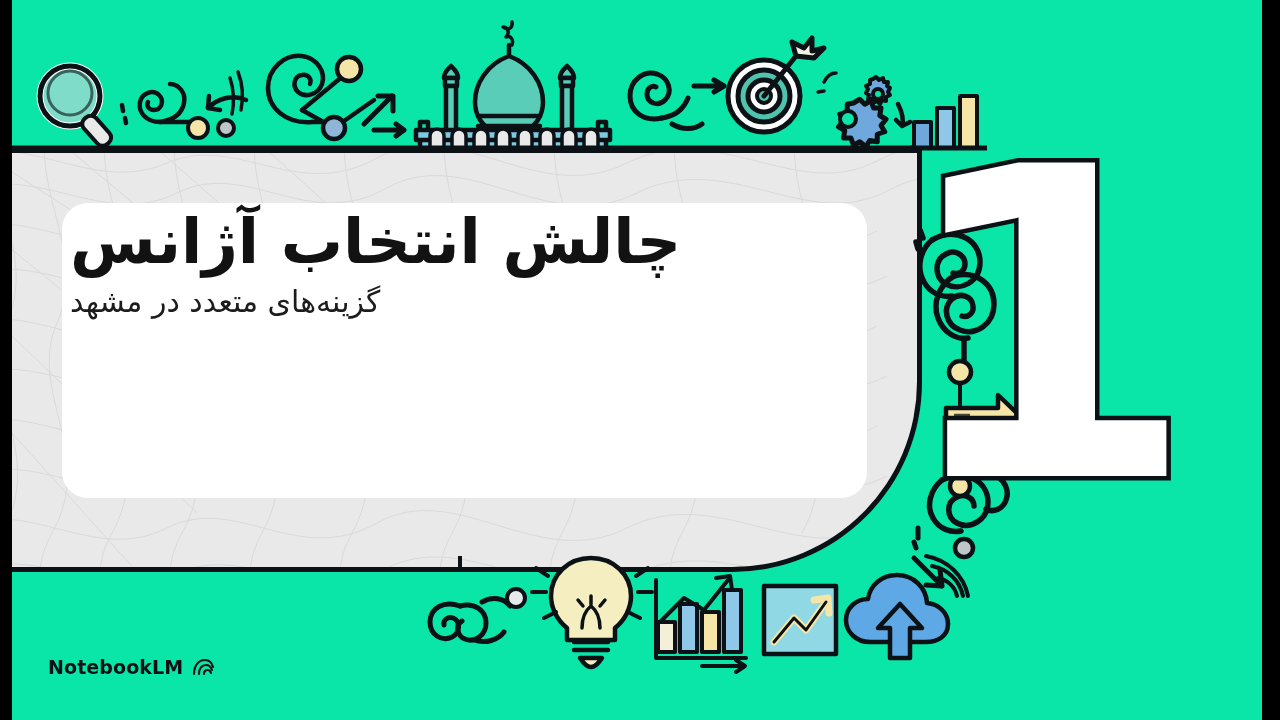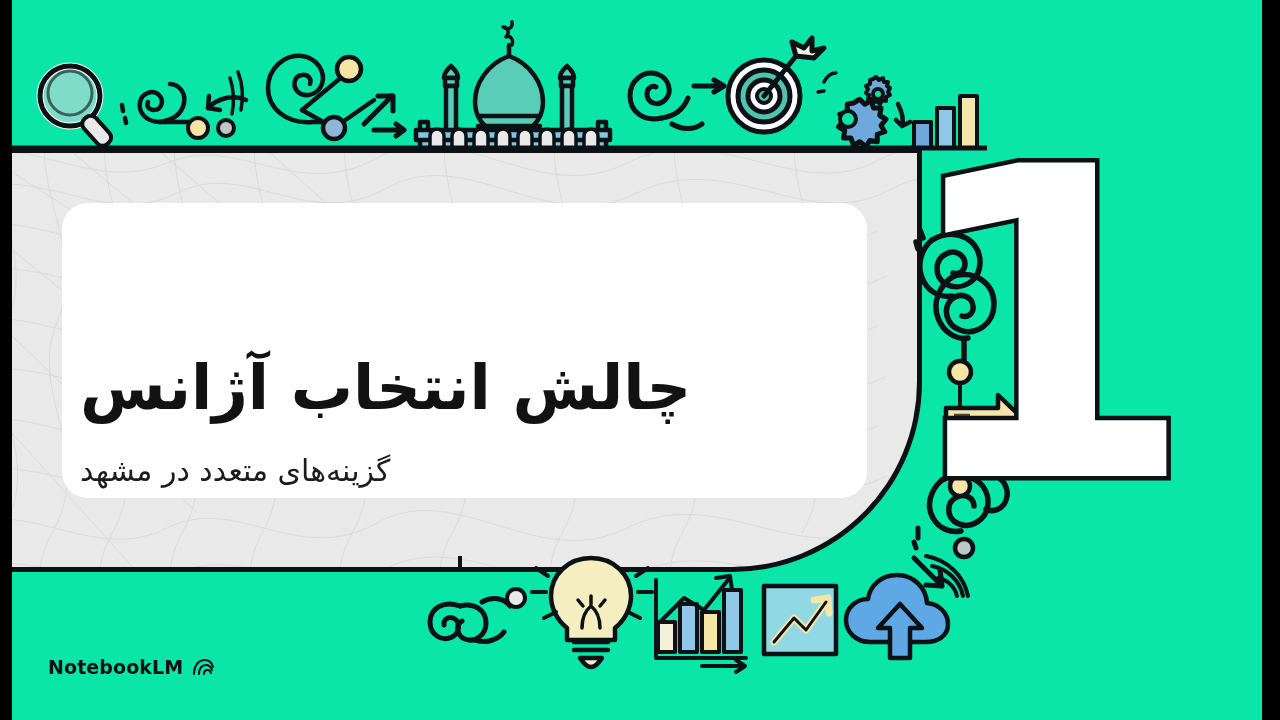--- a/index.html
+++ b/index.html
@@ -54,39 +54,39 @@
   
   #white-card{
     position:absolute;
     left:50px; top:203px;
     width:805px; height:295px;
     background:#ffffff;
     border-radius:26px;
     z-index:20;
     display:flex;
     flex-direction:column;
-    justify-content:flex-end;
+    justify-content:flex-start;
     align-items:flex-end;
-    padding:0 18px 6px 18px;
+    padding:0 18px 6px 8px;
   }
   #title{
     font-size:62px;
     font-weight:700;
     color:#121212;
     line-height:1.25;
     letter-spacing:0px;
     white-space:nowrap;
     direction:rtl;
   }
   #subtitle{
     font-size:30px;
     font-weight:400;
     color:#1c1c1c;
     line-height:1.4;
-    margin-top:24px;
+    margin-top:0;
     white-space:nowrap;
     direction:rtl;
   }
 
   
   #numeral{
     position:absolute;
     right:66px; top:112px;
     font-size:430px;
     line-height:1;

